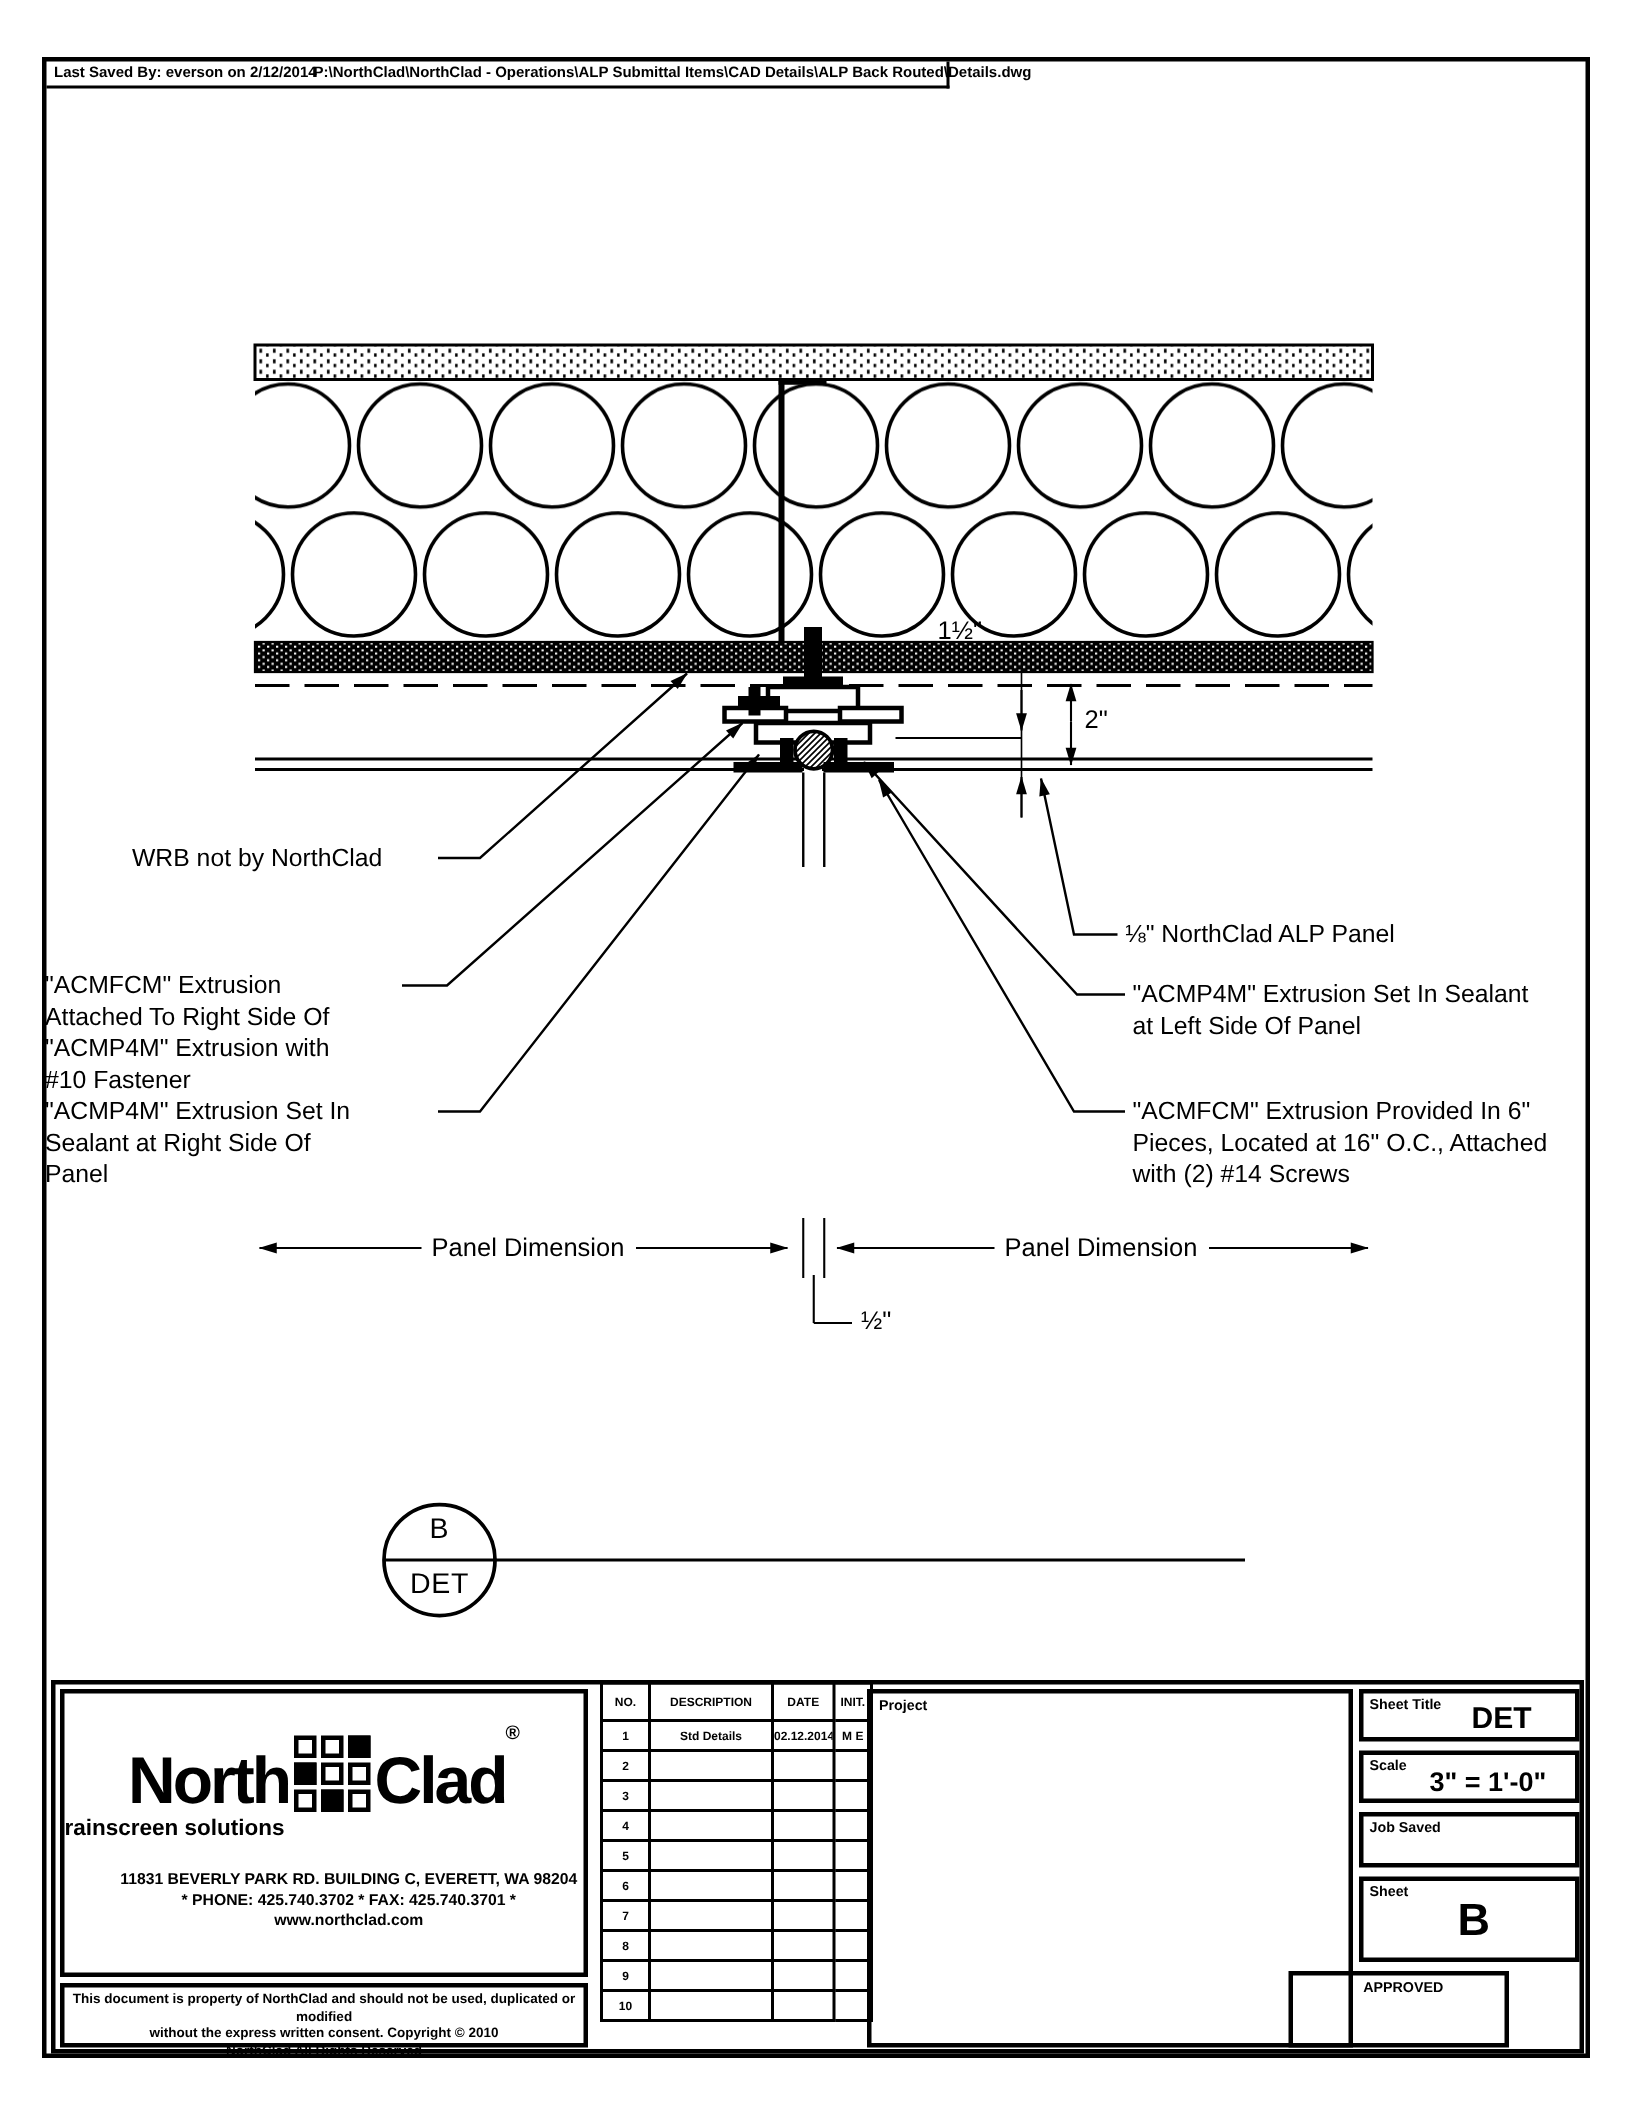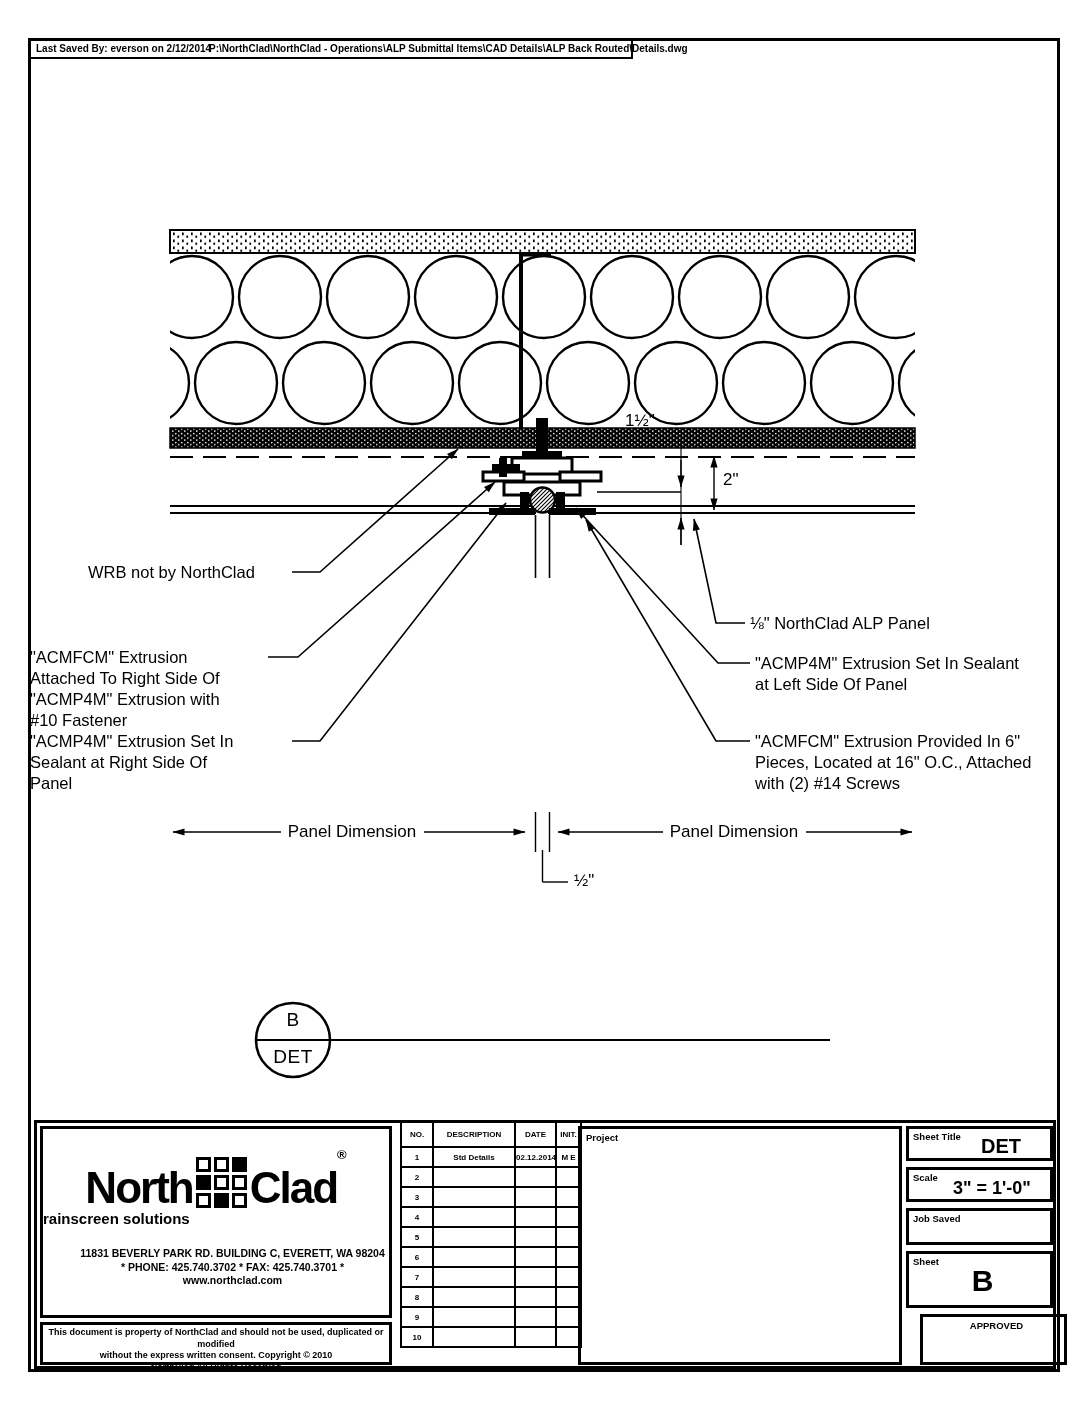--- a/index.html
+++ b/index.html
@@ -294,17 +294,17 @@
     <span class="smalllbl abs" style="left:4px;top:2px;">Scale</span>
     <span class="bigval abs" style="left:44px;top:8px;font-size:18px;">3" = 1'-0"</span>
   </div>
   <div class="abs box" style="left:906px;top:1208px;width:147px;height:37px;">
     <span class="smalllbl abs" style="left:4px;top:2px;">Job Saved</span>
   </div>
   <div class="abs box" style="left:906px;top:1251px;width:147px;height:57px;">
     <span class="smalllbl abs" style="left:4px;top:2px;">Sheet</span>
     <span class="bigval abs" style="left:0;top:10px;width:147px;text-align:center;font-size:30px;">B</span>
   </div>
-  <div class="abs box" style="left:920px;top:1314px;width:147px;height:51px;">
+  <div class="abs box" style="left:859px;top:1314px;width:147px;height:51px;">
     <span class="smalllbl abs" style="left:0;top:3px;width:147px;text-align:center;">APPROVED</span>
   </div>
 
 </div>
 
 </body></html>

